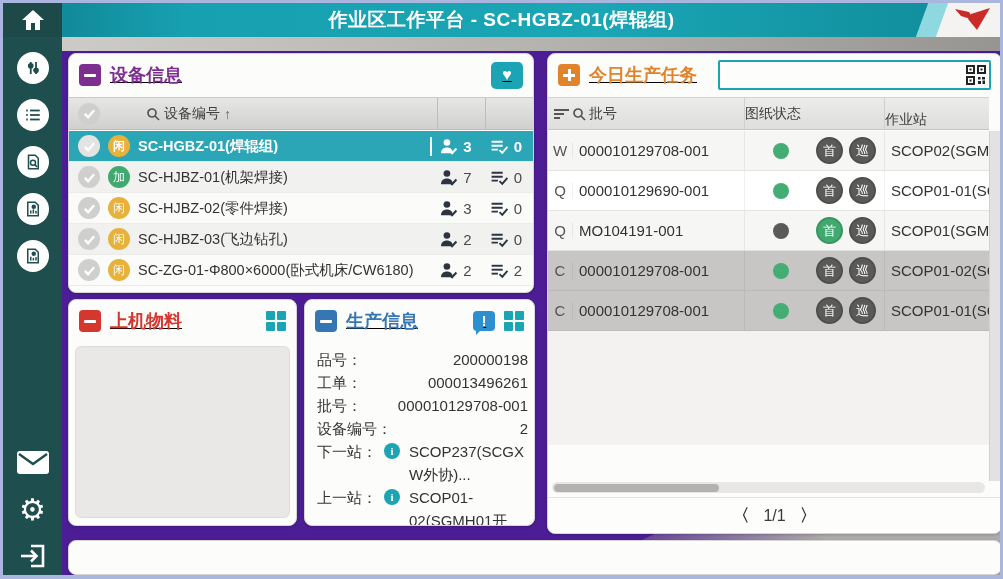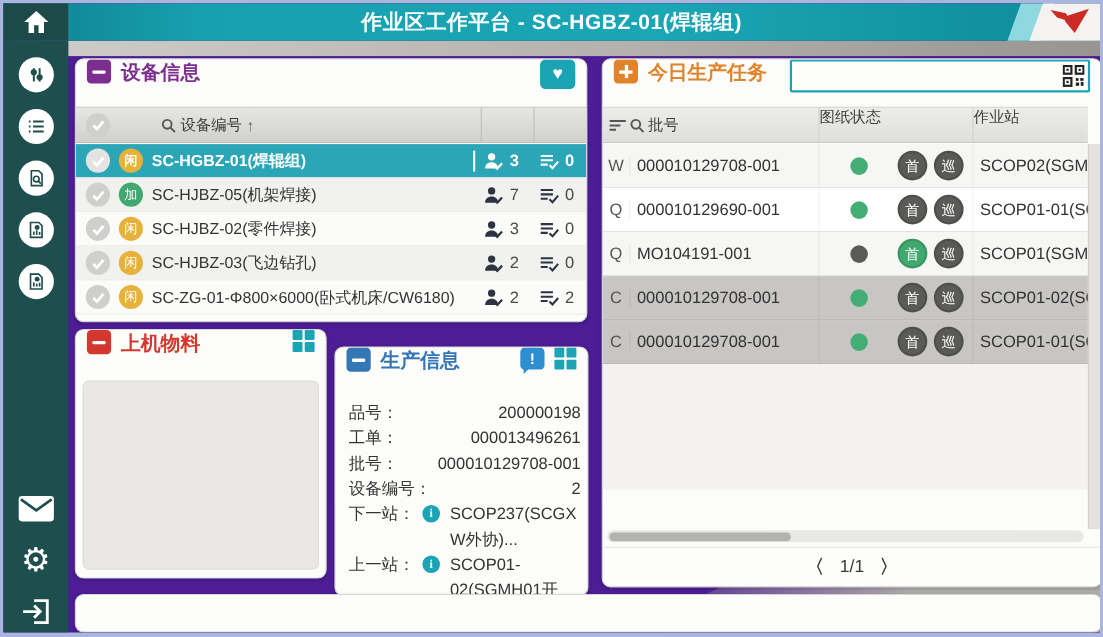--- a/index.html
+++ b/index.html
@@ -29,21 +29,21 @@
   .top-band{position:absolute;left:59px;top:34px;right:0;height:14px;
     background:linear-gradient(90deg,#cdcbc8,#b3b1ae 55%,#96948ف 100%);}
   .top-band{background:linear-gradient(90deg,#cdcbc8,#b3b1ae 55%,#979592);}
   .br-decor{position:absolute;right:0;bottom:0;width:430px;height:46px;z-index:1;
     background:linear-gradient(90deg,rgba(176,174,171,0),#aeacaa 60%);
     clip-path:polygon(0 100%,22% 0,100% 0,100% 100%);}
 
   
   .panel{position:absolute;background:#fcfcfa;border:1px solid #d6d5d3;border-radius:8px;
     box-shadow:0 1px 3px rgba(0,0,0,.18);z-index:2;overflow:hidden;}
-  .panel-head{display:flex;align-items:flex-start;height:42px;padding:0 10px;gap:9px;}
+  .panel-head{display:flex;align-items:center;height:42px;padding:0 10px;gap:9px;text-decoration:underline;}
   .minus-btn,.plus-btn{width:22px;height:22px;border-radius:4px;flex:none;cursor:pointer;position:relative;}
   .minus-btn::after{content:"";position:absolute;left:5px;right:5px;top:9.5px;height:3px;background:#fff;border-radius:1px;}
   .plus-btn::after{content:"";position:absolute;left:5px;right:5px;top:9.5px;height:3px;background:#fff;}
   .plus-btn::before{content:"";position:absolute;top:5px;bottom:5px;left:9.5px;width:3px;background:#fff;}
   .panel-title{font-size:18px;font-weight:bold;}
   .grid-ic{width:20px;height:20px;flex:none;display:grid;grid-template-columns:9px 9px;grid-template-rows:9px 9px;gap:2px;cursor:pointer;}
   .grid-ic span{background:#1ba4b4;border-radius:1px;}
 
   
   #device-panel{left:65px;top:50px;width:466px;height:240px;}
@@ -75,21 +75,21 @@
 
   
   #materials-panel{left:65px;top:296px;width:229px;height:227px;}
   #materials-panel .panel-title{color:#d4372e;}
   #materials-panel .minus-btn{background:#d4372e;}
   #materials-panel .grid-ic{margin-left:auto;}
   .materials-empty{position:absolute;left:6px;right:6px;top:46px;bottom:7px;background:#e9e8e6;
     border:1px solid #dddcda;border-radius:6px;}
 
   
-  #production-panel{left:301px;top:296px;width:231px;height:227px;margin-top:16px;}
+  #production-panel{left:301px;top:296px;width:231px;height:227px;}
   #production-panel .panel-title{color:#3576b4;}
   #production-panel .minus-btn{background:#3576b4;}
   #production-panel .head-icons{margin-left:auto;display:flex;align-items:center;gap:9px;}
   .chat-ic{width:22px;height:20px;background:#2e8fd0;border-radius:4px;color:#fff;font-size:14px;
     font-weight:bold;display:flex;align-items:center;justify-content:center;position:relative;cursor:pointer;}
   .chat-ic::after{content:"";position:absolute;left:3px;bottom:-4px;border:4px solid transparent;border-top-color:#2e8fd0;border-left-color:#2e8fd0;}
   .prod-fields{position:absolute;left:12px;right:6px;top:48px;bottom:0;overflow:hidden;
     font-size:15px;color:#333;line-height:23px;}
   .pf{display:flex;align-items:flex-start;justify-content:space-between;}
   .pf-label{white-space:nowrap;flex:none;}
@@ -105,22 +105,22 @@
   #tasks-panel .plus-btn{background:#e0832b;}
   .search-wrap{position:relative;margin-left:12px;flex:1;height:30px;}
   .search-input{width:100%;height:30px;border:2px solid #1ba4b4;border-radius:2px;background:#fdfdfb;
     padding:0 28px 0 8px;font-size:14px;outline:none;}
   .qr-ic{position:absolute;right:5px;top:5px;width:20px;height:20px;cursor:pointer;}
   .task-thead{position:absolute;left:0;right:12px;top:43px;height:33px;display:flex;align-items:center;
     background:linear-gradient(#ececea,#dededc);border-top:1px solid #d4d4d2;border-bottom:1px solid #c6c6c4;
     color:#3f3f3d;font-size:14px;}
   .task-thead .c1{width:24px;display:flex;justify-content:center;}
   .task-thead .c2{width:172px;display:flex;align-items:center;gap:3px;}
-  .task-thead .c3{width:140px;border-left:1px solid #d0d0ce;align-self:stretch;display:flex;}
-  .task-thead .c4{flex:1;padding-left:0;border-left:1px solid #d0d0ce;align-self:stretch;display:flex;align-items:flex-start;}
+  .task-thead .c3{width:140px;border-left:1px solid #d0d0ce;align-self:stretch;display:flex;align-items:center;}
+  .task-thead .c4{flex:1;padding-left:0;border-left:1px solid #d0d0ce;align-self:stretch;display:flex;align-items:flex-end;}
   .task-body{position:absolute;left:0;right:12px;top:77px;height:200px;}
   .task-row{height:40px;display:flex;align-items:center;background:#fff;border-bottom:1px solid #e3e3e1;
     font-size:15px;color:#333;cursor:pointer;}
   .task-row:nth-child(odd){background:#f6f6f4;}
   .task-row.dimmed{background:#c7c6c4;border-bottom:1px solid #bbbab8;}
   .task-row .c1{width:24px;text-align:center;color:#55555;color:#555;flex:none;}
   .task-row .c2{width:172px;flex:none;border-left:1px solid rgba(0,0,0,.06);padding-left:6px;white-space:nowrap;}
   .task-row .c3{width:140px;flex:none;display:flex;align-items:center;border-left:1px solid rgba(0,0,0,.06);align-self:stretch;}
   .task-row .c4{flex:1;padding-left:6px;border-left:1px solid rgba(0,0,0,.06);align-self:stretch;
     display:flex;align-items:center;white-space:nowrap;overflow:hidden;}
@@ -284,21 +284,21 @@
       <span>0</span>
     </div>
   </div>
           <div class="dev-row">
     <div class="chk">
       <svg viewBox="0 0 14 14">
                 <path d="M2 7.5 L5.5 11 L12 3.5" fill="none" stroke="#fff" stroke-width="2.6"></path>
               </svg>
     </div>
     <div class="badge badge-green">加</div>
-    <div>SC-HJBZ-05(机架焊接)</div>
+    <div>SC-HJBZ-01(机架焊接)</div>
     <div class="dev-metrics">
       <svg viewBox="0 0 24 24">
         <circle cx="10" cy="7" r="4.2" fill="currentColor"></circle>
         <path d="M2.5 20.5 c0-4.5 3.2-7.2 7.5-7.2 s7.5 2.7 7.5 7.2 Z" fill="currentColor"></path>
         <path d="M13.5 17.5 L16.5 20.5 L22 14.5" fill="none" stroke="currentColor" stroke-width="2.6"></path>
               </svg>
       <span>7</span>
       <span class="gap"></span>
       <svg viewBox="0 0 24 24" stroke="currentColor" stroke-width="2.4">
         <line x1="2" y1="6" x2="16" y2="6"></line>

